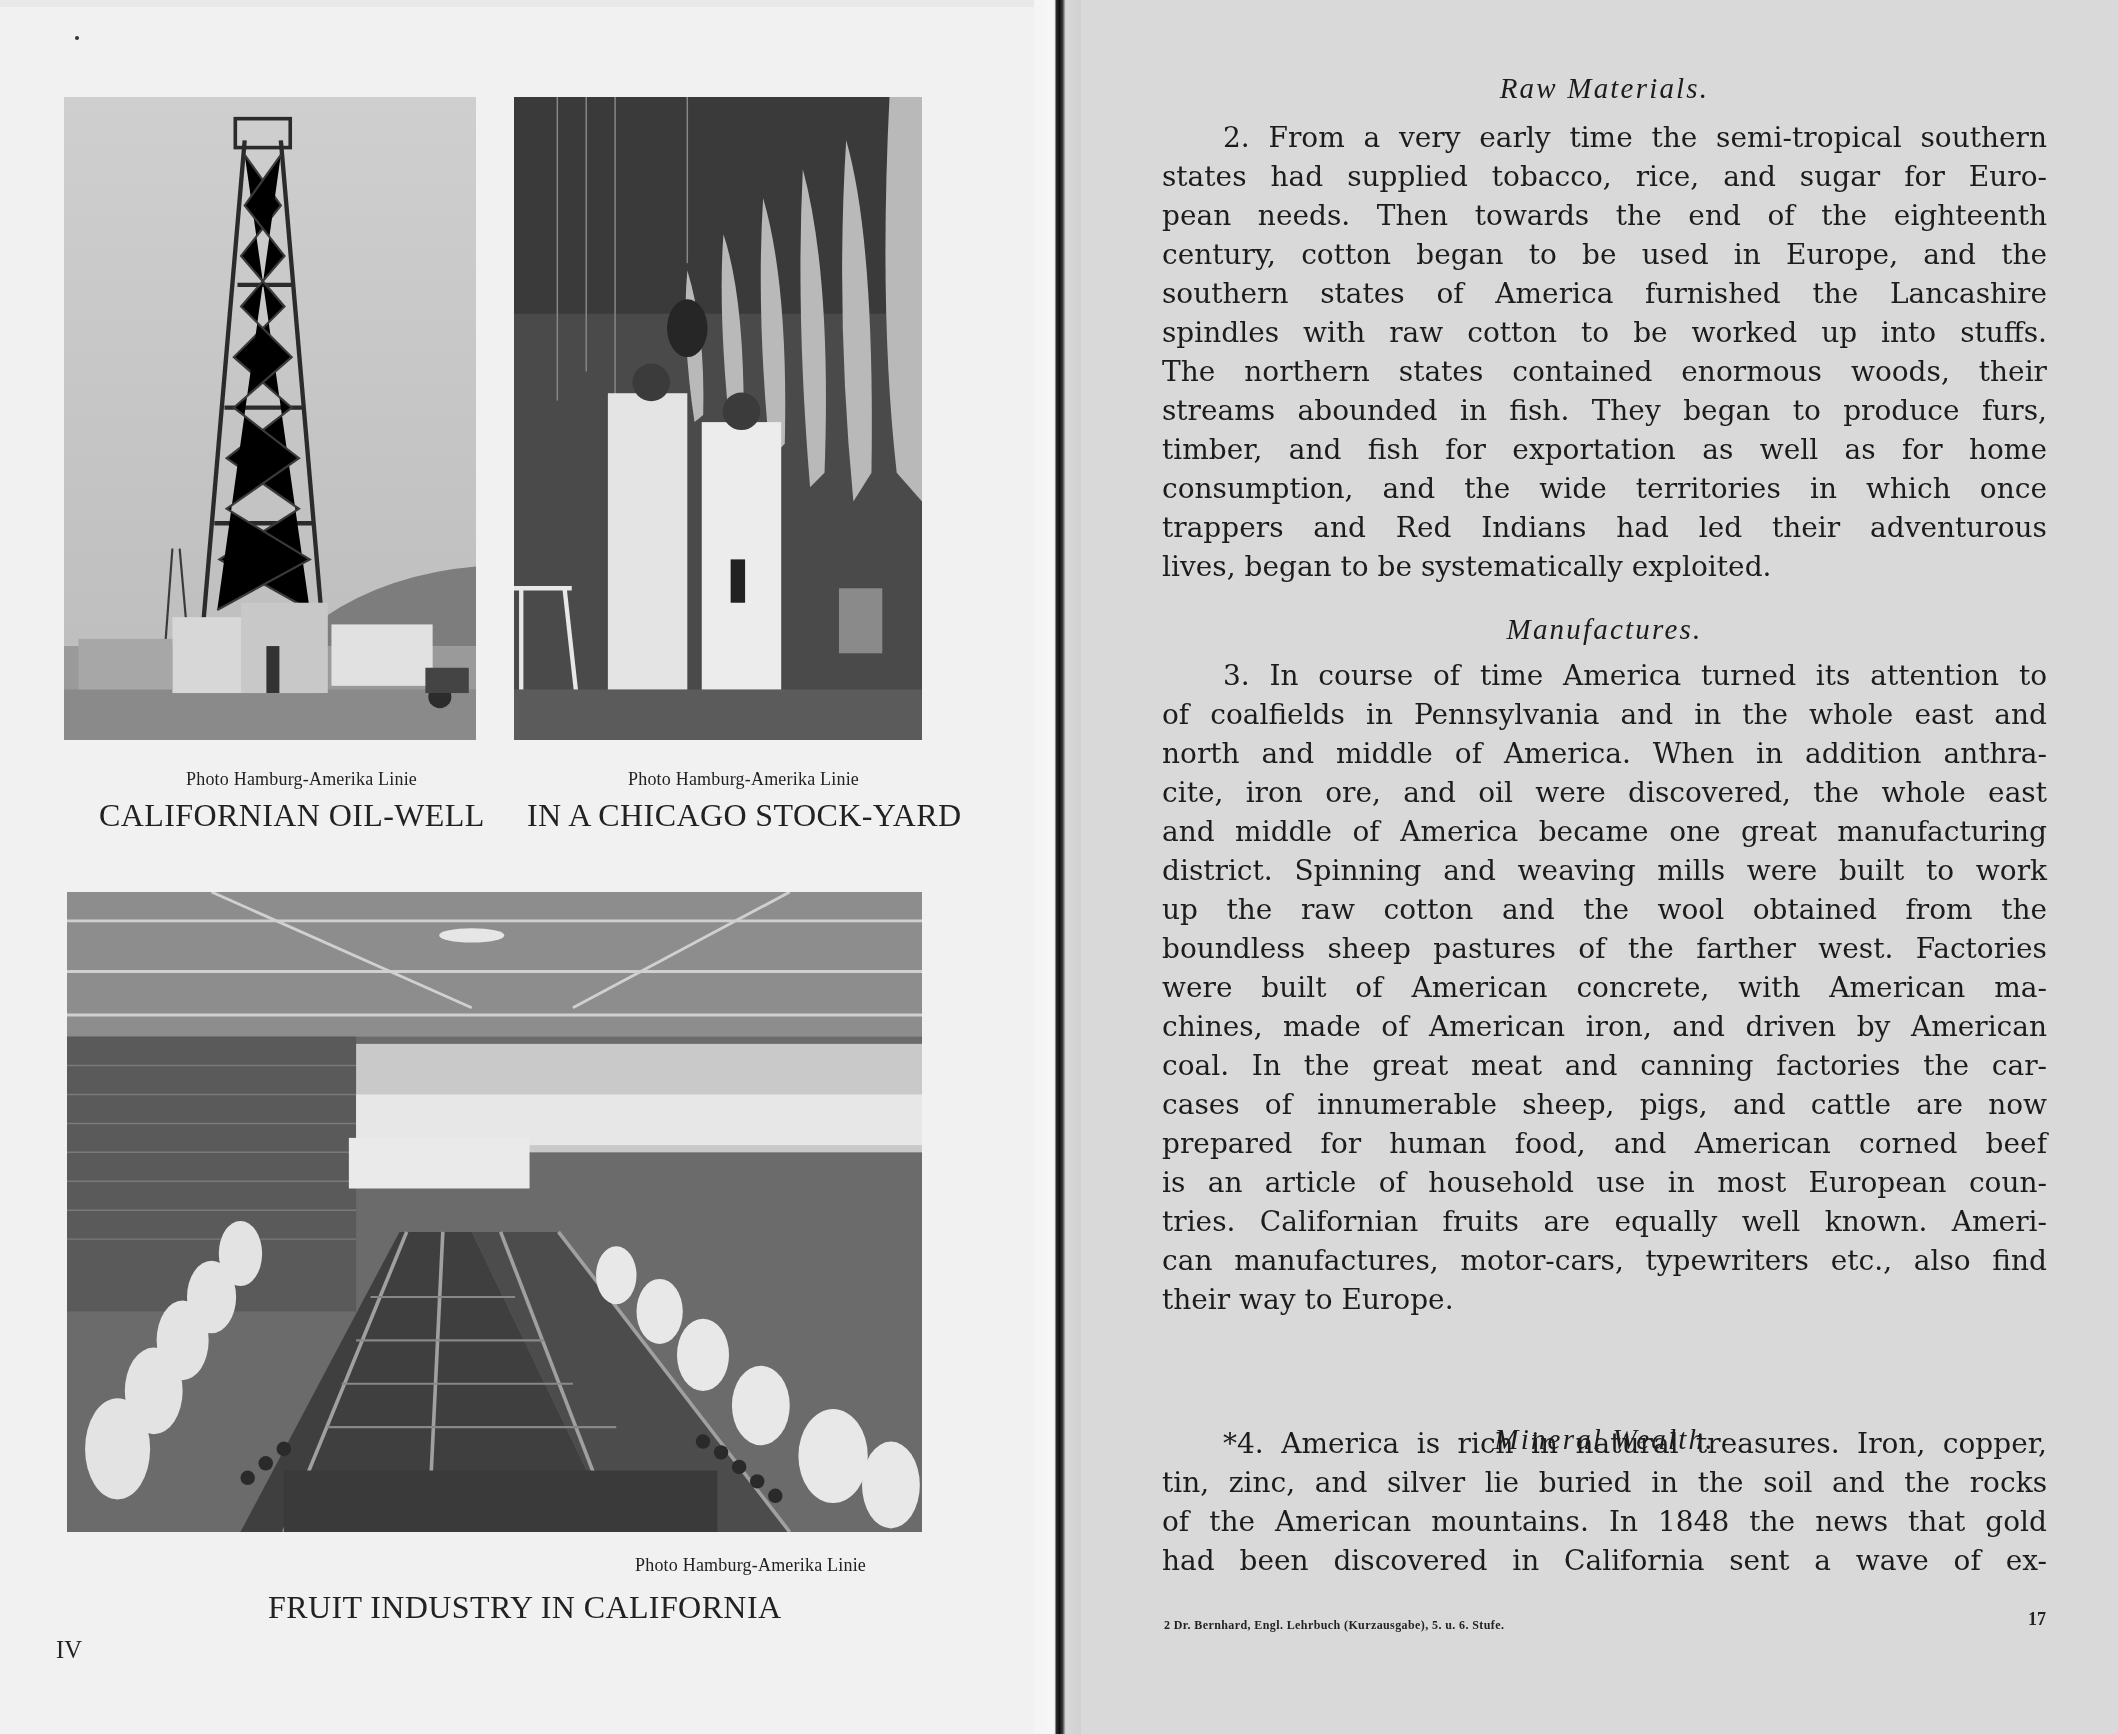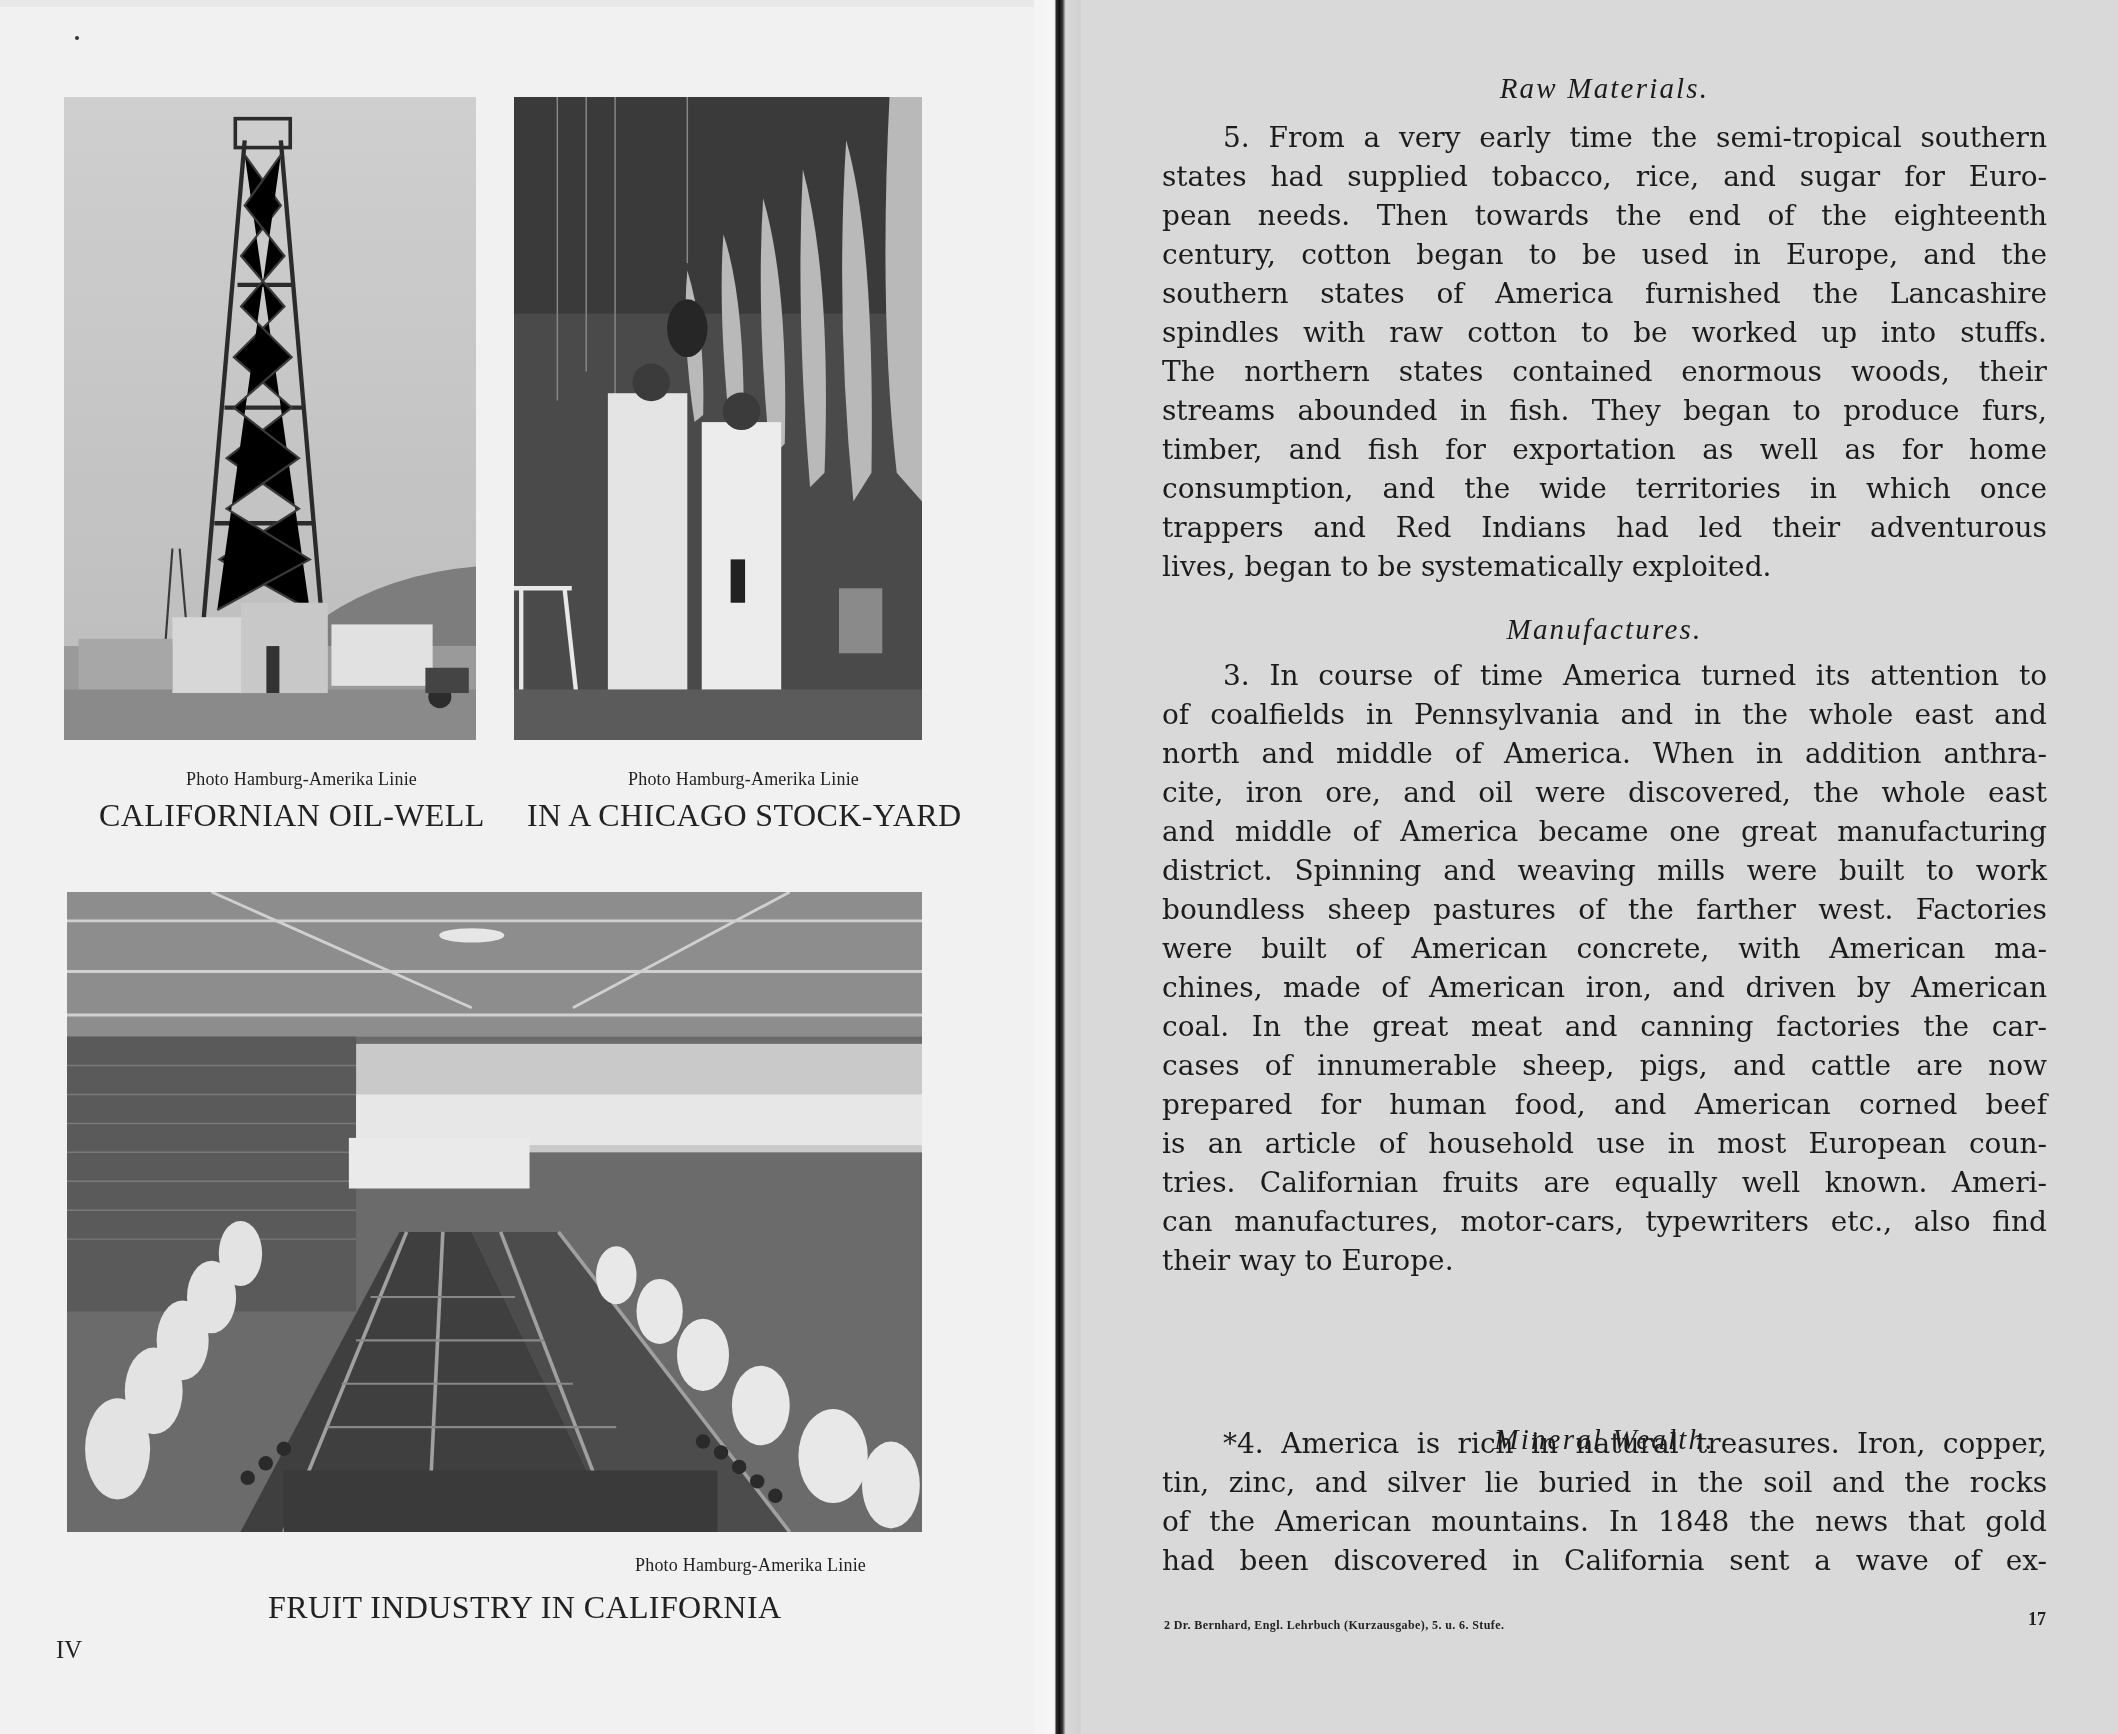--- a/index.html
+++ b/index.html
@@ -231,21 +231,21 @@
 
   <div class="folio-left">IV</div>
 </div>
 
 <div class="gutter"></div>
 
 <div class="page-right"></div>
 
 <div class="heading" style="top:72px;">Raw Materials.</div>
 <div class="text-col" style="top:118px;">
-    <span class="para-line indent">5. From a very early time the semi-tropical southern</span>
+    <span class="para-line indent">2. From a very early time the semi-tropical southern</span>
     <span class="para-line">states had supplied tobacco, rice, and sugar for Euro-</span>
     <span class="para-line">pean needs. Then towards the end of the eighteenth</span>
     <span class="para-line">century, cotton began to be used in Europe, and the</span>
     <span class="para-line">southern states of America furnished the Lancashire</span>
     <span class="para-line">spindles with raw cotton to be worked up into stuffs.</span>
     <span class="para-line">The northern states contained enormous woods, their</span>
     <span class="para-line">streams abounded in fish. They began to produce furs,</span>
     <span class="para-line">timber, and fish for exportation as well as for home</span>
     <span class="para-line">consumption, and the wide territories in which once</span>
     <span class="para-line">trappers and Red Indians had led their adventurous</span>
@@ -253,20 +253,21 @@
   </div>
 
 <div class="heading" style="top:613px;">Manufactures.</div>
 <div class="text-col" style="top:656px;">
     <span class="para-line indent">3. In course of time America turned its attention to</span>
     <span class="para-line">of coalfields in Pennsylvania and in the whole east and</span>
     <span class="para-line">north and middle of America. When in addition anthra-</span>
     <span class="para-line">cite, iron ore, and oil were discovered, the whole east</span>
     <span class="para-line">and middle of America became one great manufacturing</span>
     <span class="para-line">district. Spinning and weaving mills were built to work</span>
+    <span class="para-line">up the raw cotton and the wool obtained from the</span>
     <span class="para-line">boundless sheep pastures of the farther west. Factories</span>
     <span class="para-line">were built of American concrete, with American ma-</span>
     <span class="para-line">chines, made of American iron, and driven by American</span>
     <span class="para-line">coal. In the great meat and canning factories the car-</span>
     <span class="para-line">cases of innumerable sheep, pigs, and cattle are now</span>
     <span class="para-line">prepared for human food, and American corned beef</span>
     <span class="para-line">is an article of household use in most European coun-</span>
     <span class="para-line">tries. Californian fruits are equally well known. Ameri-</span>
     <span class="para-line">can manufactures, motor-cars, typewriters etc., also find</span>
     <span class="para-line last">their way to Europe.</span>

